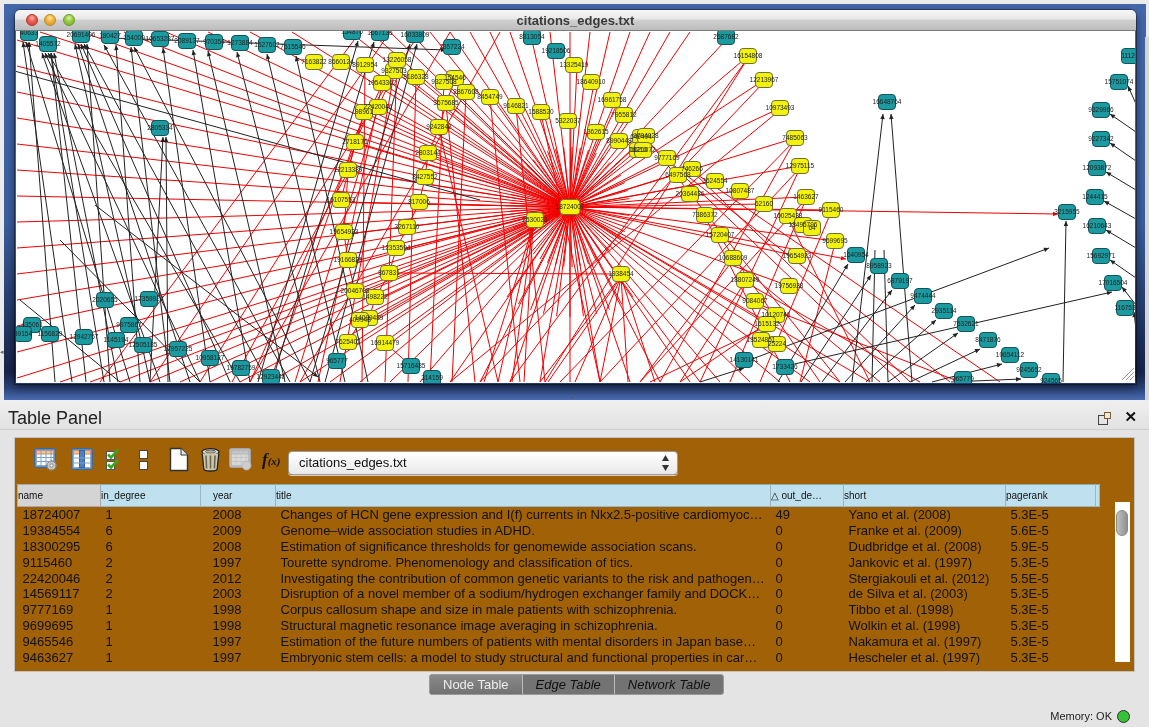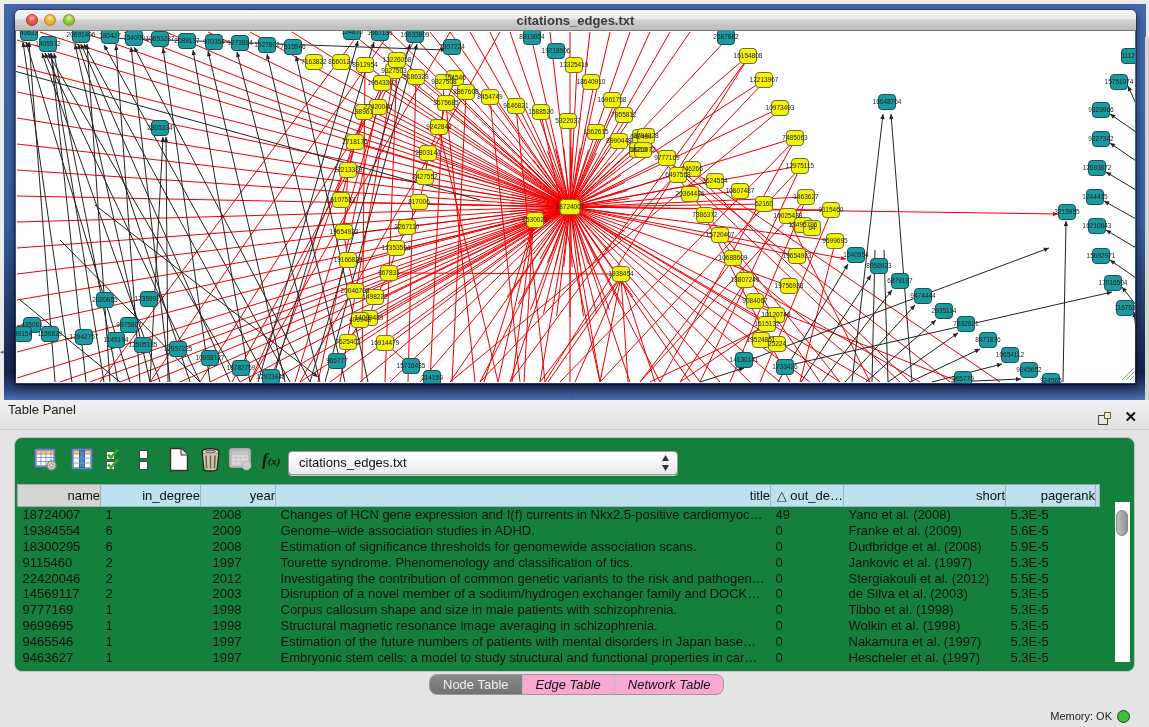--- a/index.html
+++ b/index.html
@@ -28,56 +28,56 @@
 .tl { position:absolute; top:4px; width:12px; height:12px; border-radius:50%; }
 #tl-r { left:11px; background:radial-gradient(circle at 50% 30%,#ffb3ad 0%,#ee6156 40%,#cf3a30 100%); border:0.5px solid #b5332b;}
 #tl-y { left:29px; background:radial-gradient(circle at 50% 30%,#ffe9b0 0%,#f3b440 40%,#d49427 100%); border:0.5px solid #bb8a21;}
 #tl-g { left:48px; background:radial-gradient(circle at 50% 30%,#d8f5ae 0%,#9ccd44 40%,#71a82b 100%); border:0.5px solid #6c9b2a;}
 #canvas { position:absolute; left:1px; top:21px; width:1119px; height:352px; background:#fff; overflow:hidden; }
 
 
 #tp { position:absolute; left:0; top:400px; width:1149px; height:327px; background:#e4e4e4; }
 #tp-head { position:absolute; left:0; top:0; width:100%; height:30px;
   background:linear-gradient(180deg,#efefef,#e2e2e2); border-bottom:1px solid #cfcfcf; }
-#tp-head .t { position:absolute; left:8px; top:2px; font-size:13px; color:#222; }
+#tp-head .t { position:absolute; left:8px; top:8px; font-size:18px; color:#222; }
 #tp-float { position:absolute; right:38px; top:12px; width:13px; height:13px; }
 #tp-close { position:absolute; right:12px; top:8px; font-size:15px; font-weight:bold; color:#111; }
 #panel { position:absolute; left:14px; top:37px; width:1121px; height:235px;
-  background:#15803d; border:1px solid #c2c2c2; border-radius:8px; }
+  background:#a16207; border:1px solid #c2c2c2; border-radius:1px; }
 
 #toolbar { position:absolute; left:0; top:0; width:100%; height:46px; }
 .ticon { position:absolute; top:12px; }
 #combo { position:absolute; left:273px; top:13px; width:390px; height:24px;
   border:1px solid #9a9a9a; border-radius:4px;
   background:linear-gradient(180deg,#ffffff,#e9e9e9);
   font-size:13px; color:#111; line-height:22px; padding-left:10px;
   box-shadow:0 1px 0 rgba(255,255,255,.7); }
 #combo .ud { position:absolute; right:7px; top:2px; }
 
 #tbl { position:absolute; left:2px; top:46px; width:1082px; border-collapse:collapse;
   font-size:13px; color:#111; table-layout:fixed; }
-#tbl th { height:22px; font-weight:normal; font-size:13px;
+#tbl th { height:22px; font-weight:normal; font-size:10px;
   background:#bfe0ef; border:1px solid #99b6c4; border-top:1px solid #8aa;
-  text-align:right; padding:0; overflow:hidden; white-space:nowrap;margin-left:44px; }
+  text-align:left; padding:0; overflow:hidden; white-space:nowrap;margin-left:44px; }
 #tbl th.first { background:#d4d4d4; border:1px solid #aaa; }
 #tbl td { height:15.9px; padding:0 0 0 5px; white-space:nowrap; overflow:hidden; }
 #tbl .c1 { width:83px; }
 #tbl .c2 { width:100px; }
 #tbl .c3 { width:75px;padding-left:12px; }
 #tbl .c4 { width:495px; }
 #tbl .c5 { width:73px; }
 #tbl .c6 { width:162px; }
 #tbl .c7 { width:90px; }
 #tbl .c8 { width:4px; }
 #vsb { position:absolute; right:4px; top:64px; width:15px; height:160px; background:#fff; }
 #vsb .thumb { position:absolute; left:1px; top:8px; width:12px; height:26px; border-radius:6px;
   background:linear-gradient(90deg,#c0c0c0,#909090); border:1px solid #8a8a8a; }
 
 #tabs { position:absolute; left:429px; top:274px; height:21px; display:flex;
-  border:1px solid #9a9a9a; border-radius:8px; overflow:hidden; background:#f9a8d4;
+  border:1px solid #9a9a9a; border-radius:3px; overflow:hidden; background:#737373;
   font-size:13px; }
 #tabs div { padding:2px 13px 0 13px; height:21px; }
 #tabs .sel { background:linear-gradient(180deg,#8a8a8a,#6f6f6f); color:#eee; }
 #tabs .nrm { color:#111; border-left:1px solid #bbb;font-style:italic; }
 #mem { position:absolute; right:37px; bottom:5px; font-size:11px; color:#222; }
 #memdot { position:absolute; right:19px; bottom:4px; width:13px; height:13px; border-radius:50%;
   background:#35c335; border:1.5px solid #333; }
 </style>
 </head>
 <body>

